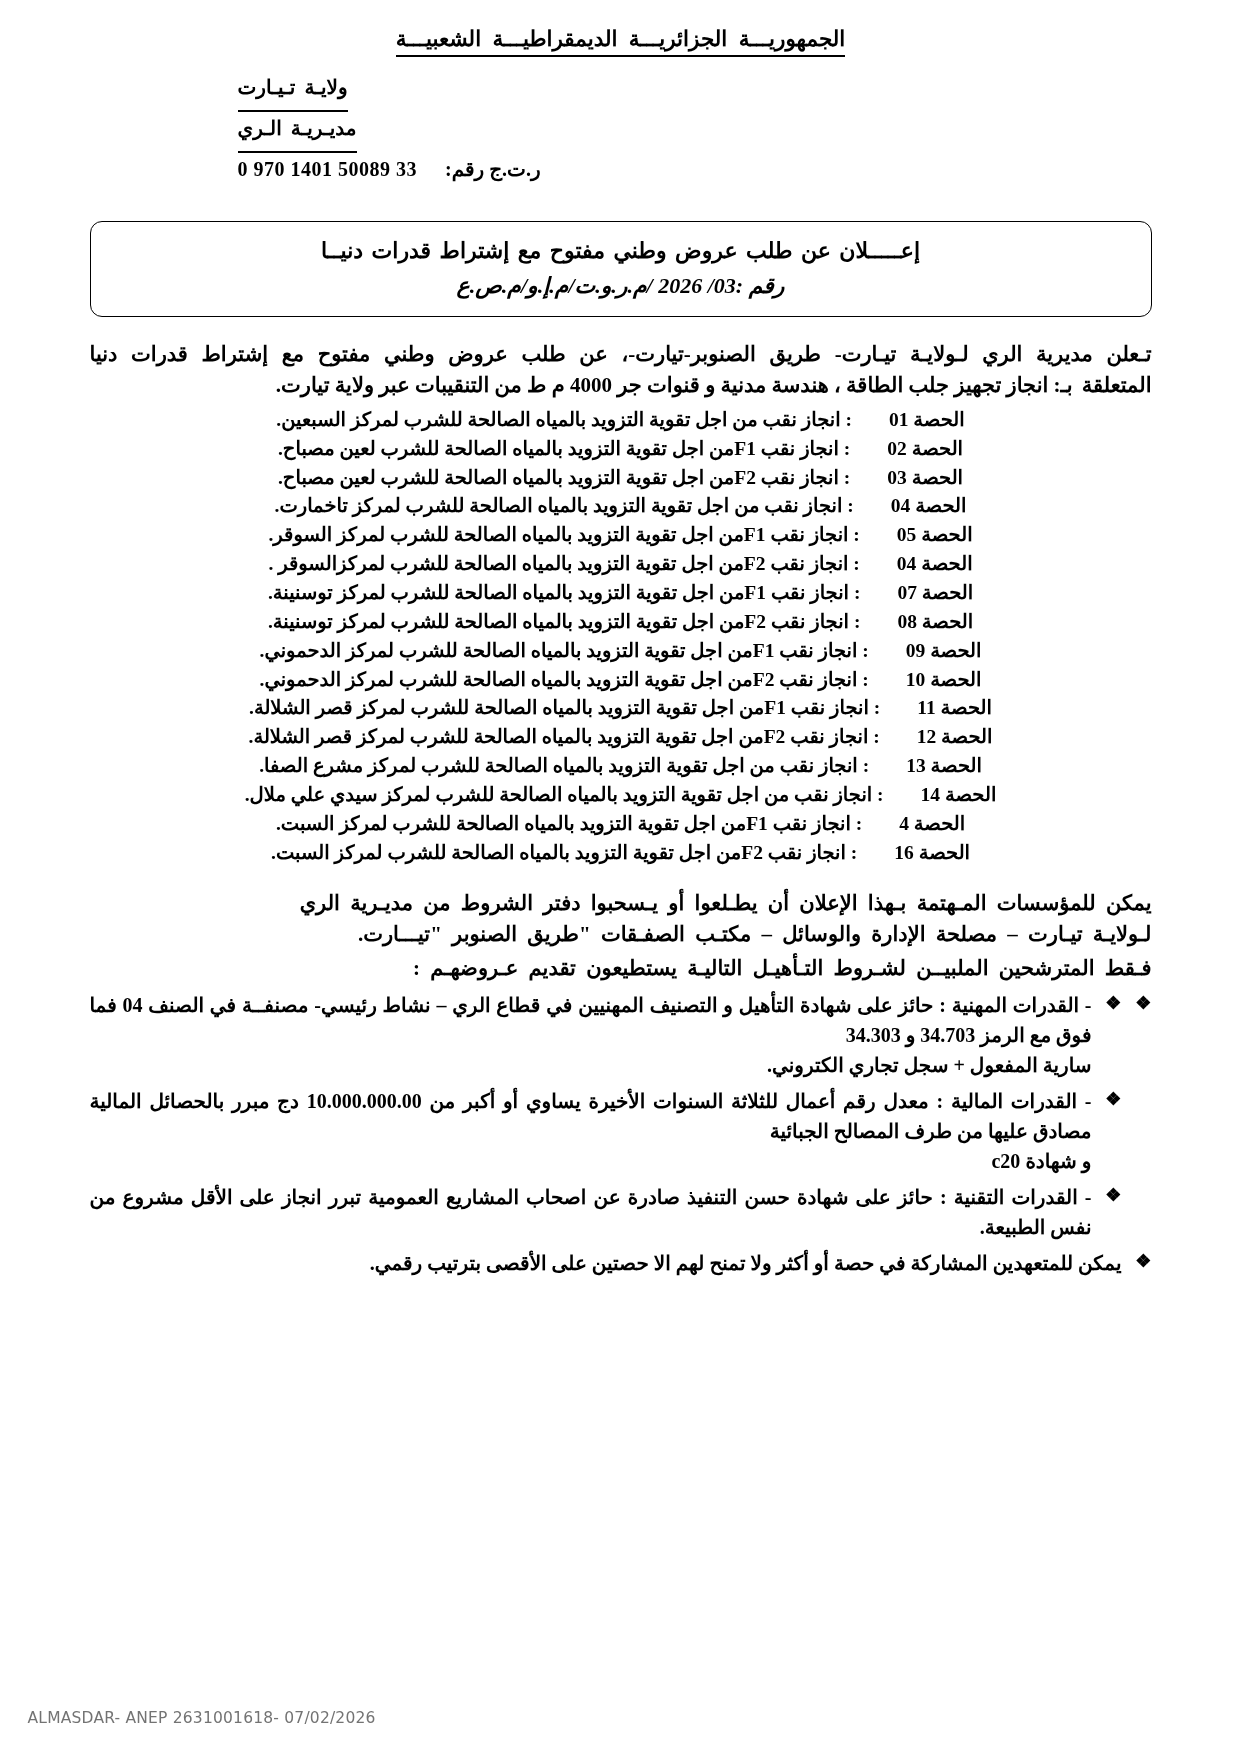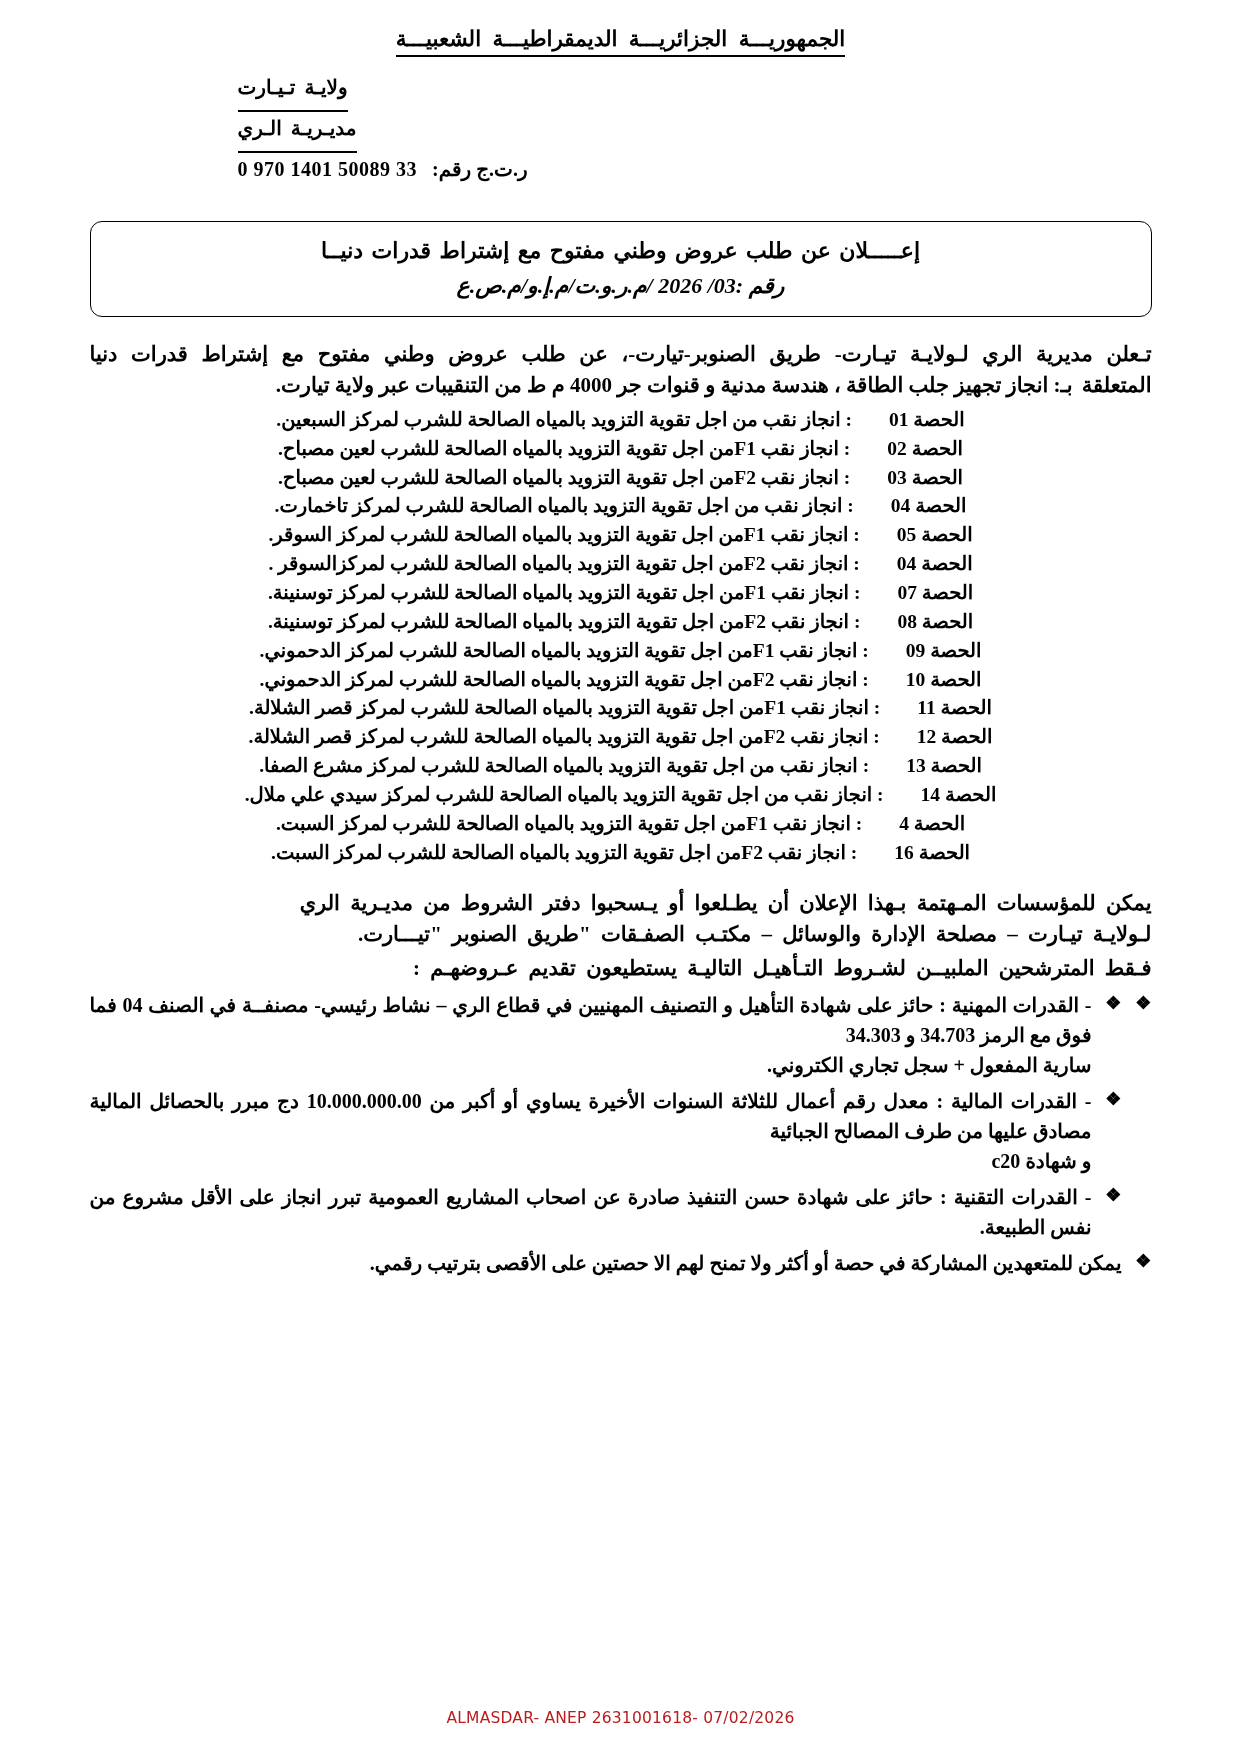--- a/index.html
+++ b/index.html
@@ -60,21 +60,21 @@
     font-weight: bold;
     font-size: 20px;
     margin-top: 4px;
     white-space: nowrap;
     direction: rtl;
   }
   .rc-line .num {
     direction: ltr;
     unicode-bidi: embed;
     display: inline-block;
-    margin-right: 10px;
+    margin-right: 23px;
     letter-spacing: 0.5px;
   }
 
   
   .title-box {
     margin: 40px 0 0 0;
     border: 1.6px solid #000;
     border-radius: 12px;
     padding: 12px 26px 14px 26px;
     text-align: center;
@@ -157,25 +157,24 @@
   }
   .bullet.sub { padding-right: 60px; }
   .bullet.sub .marker { right: 30px; }
 
   
   .footer {
     position: absolute;
     left: 0;
     right: 0;
     bottom: 28px;
-    text-align: center;
     direction: ltr;
     font-family: "DejaVu Sans", "Liberation Sans", sans-serif;
     font-size: 15.5px;
-    color: #b91c1c;
+    color: #737373;
     letter-spacing: 0.2px;
   }
 </style>
 </head>
 <body>
 
 <div class="page">
 
   <div class="national-header">
     <span class="u">الجمهوريـــة الجزائريـــة الديمقراطيـــة الشعبيـــة</span>

